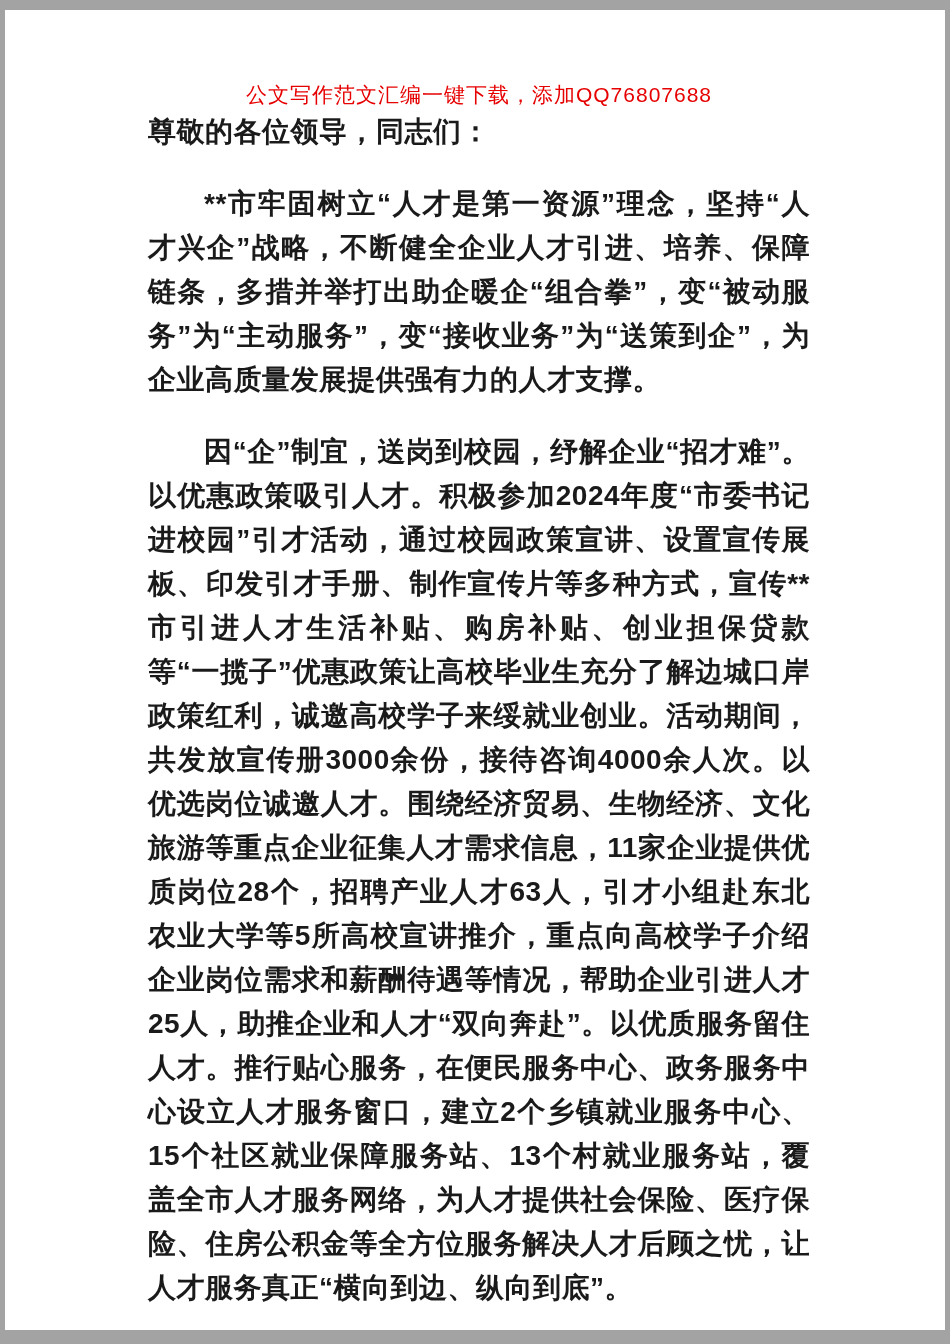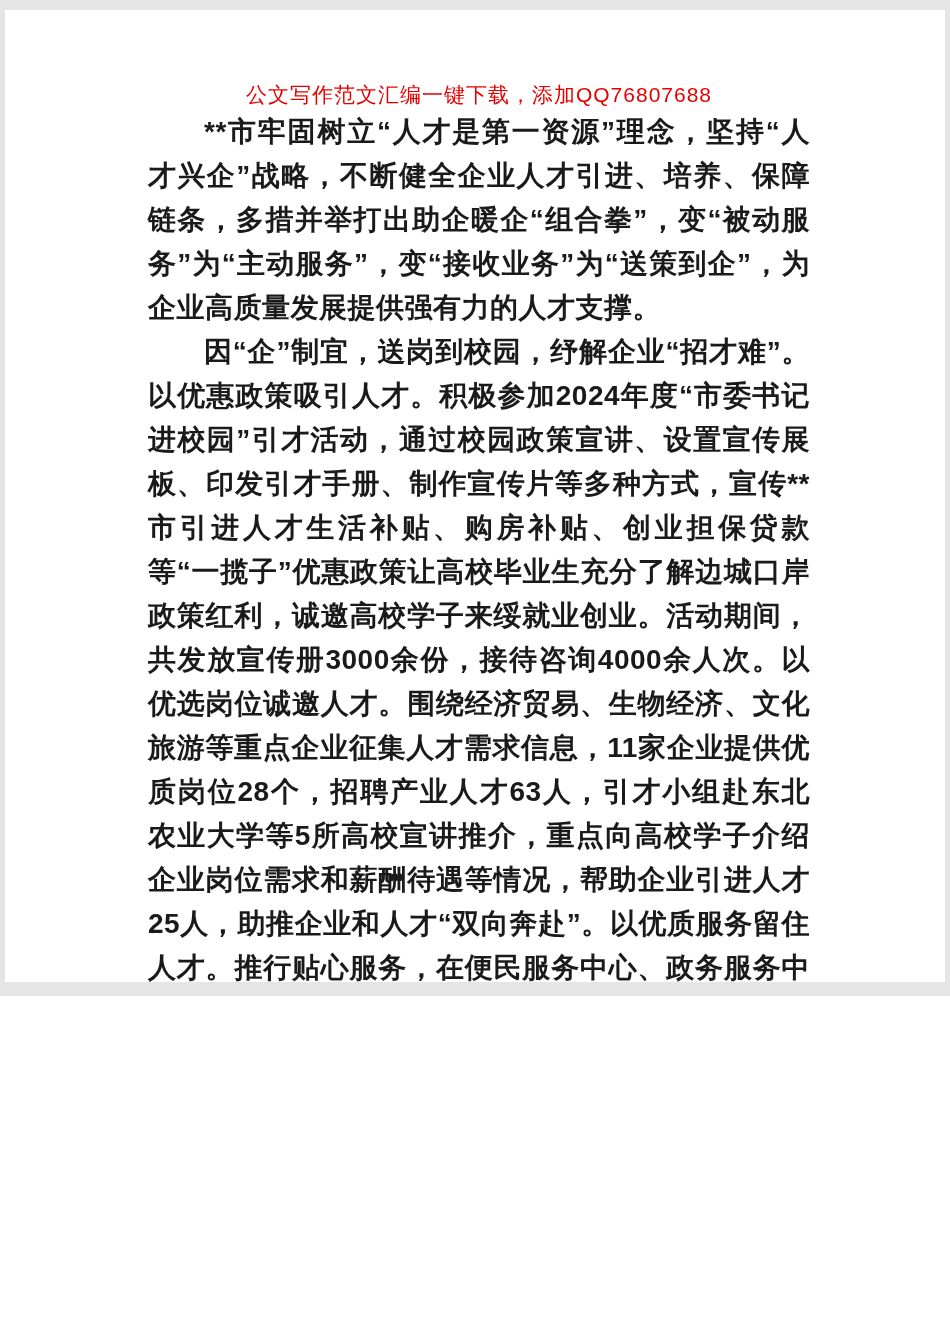--- a/index.html
+++ b/index.html
@@ -2,22 +2,22 @@
 <html><head>
 <meta charset="utf-8">
 <style>
   * { margin: 0; padding: 0; box-sizing: border-box; }
   html, body {
     width: 950px;
     font-family: "Liberation Sans", "DejaVu Sans", sans-serif;
   }
   .frame {
     width: 950px;
-    height: 996px;
-    background: #e5e5e5;
+    height: 1344px;
+    background: #a3a3a3;
     padding: 10px 5px 14px 5px;
   }
   .page {
     width: 100%;
     height: 100%;
     background: #ffffff;
     padding: 70px 135px 0 143px;
     overflow: hidden;
   }
   .notice {
@@ -39,30 +39,31 @@
   }
   .body-text {
     color: #1a1a1a;
     font-size: 28px;
     line-height: 44px;
     font-weight: 600;
     text-align: justify;
     letter-spacing: 0.5px;
   }
   .greeting { text-indent: 0; }
-  .para { text-indent: 2em; }
+  .para { text-indent: 2em; margin-top: 28px; }
 </style>
 </head>
 <body>
 
 <div class="frame">
   <div class="page">
 
     <div class="notice" style="color: rgb(230, 0, 0);">公文写作范文汇编一键下载，添加QQ76807688</div>
 
 
+    <p class="body-text greeting">尊敬的各位领导，同志们：</p>
 
     <p class="body-text para">**市牢固树立“人才是第一资源”理念，坚持“人才兴企”战略，不断健全企业人才引进、培养、保障链条，多措并举打出助企暖企“组合拳”，变“被动服务”为“主动服务”，变“接收业务”为“送策到企”，为企业高质量发展提供强有力的人才支撑。</p>
 
     <p class="body-text para">因“企”制宜，送岗到校园，纾解企业“招才难”。以优惠政策吸引人才。积极参加2024年度“市委书记进校园”引才活动，通过校园政策宣讲、设置宣传展板、印发引才手册、制作宣传片等多种方式，宣传**市引进人才生活补贴、购房补贴、创业担保贷款等“一揽子”优惠政策让高校毕业生充分了解边城口岸政策红利，诚邀高校学子来绥就业创业。活动期间，共发放宣传册3000余份，接待咨询4000余人次。以优选岗位诚邀人才。围绕经济贸易、生物经济、文化旅游等重点企业征集人才需求信息，11家企业提供优质岗位28个，招聘产业人才63人，引才小组赴东北农业大学等5所高校宣讲推介，重点向高校学子介绍企业岗位需求和薪酬待遇等情况，帮助企业引进人才25人，助推企业和人才“双向奔赴”。以优质服务留住人才。推行贴心服务，在便民服务中心、政务服务中心设立人才服务窗口，建立2个乡镇就业服务中心、15个社区就业保障服务站、13个村就业服务站，覆盖全市人才服务网络，为人才提供社会保险、医疗保险、住房公积金等全方位服务解决人才后顾之忧，让人才服务真正“横向到边、纵向到底”。</p>
 
   </div>
 </div>
 
 </body></html>

